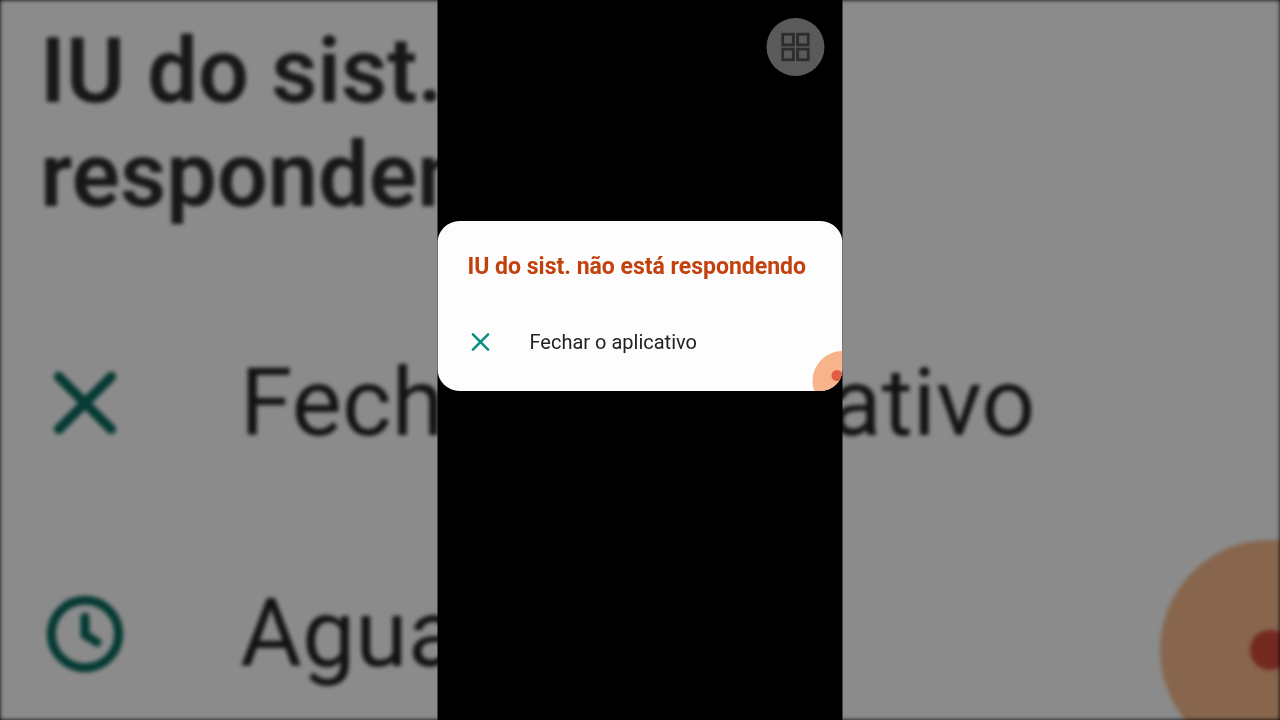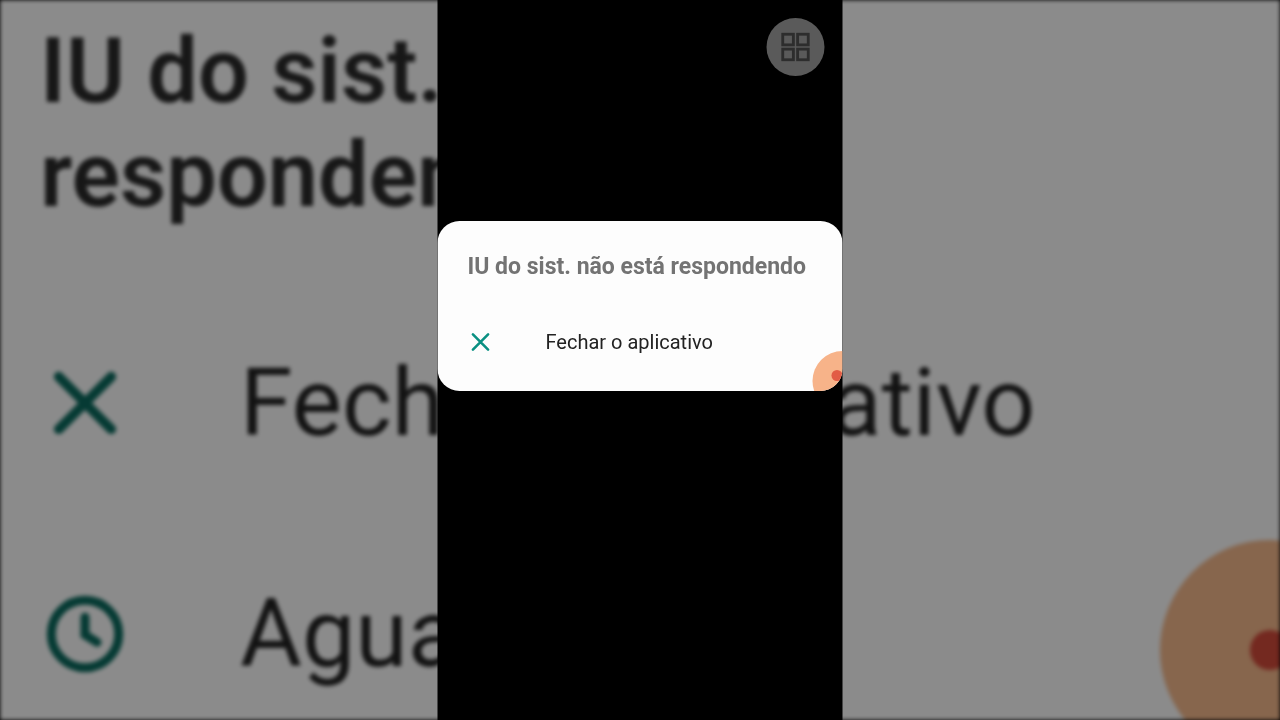--- a/index.html
+++ b/index.html
@@ -109,28 +109,28 @@
     width: 405px;
     background: #fdfdfd;
     border-radius: 22px;
     padding: 30px 30px 22px 30px;
     box-sizing: border-box;
     overflow: hidden;
   }
   .dialog-title {
     font-size: 23px;
     font-weight: 700;
-    color: #737373;
+    color: #c2410c;
     line-height: 1.4;
     margin-bottom: 32px;
   }
   .dialog-option {
     display: flex;
     align-items: center;
-    gap: 52px;
+    gap: 36px;
     padding: 14px 0;
     cursor: pointer;
   }
   .dialog-option svg {
     width: 26px;
     height: 26px;
     flex-shrink: 0;
   }
   .dialog-option-label {
     font-size: 20px;

